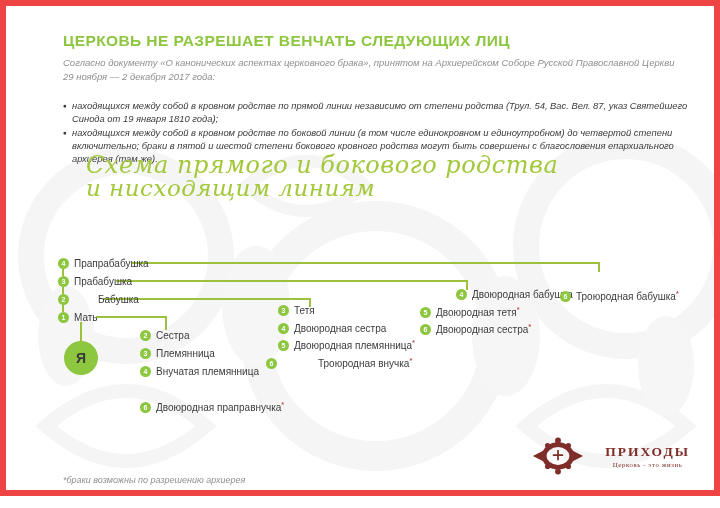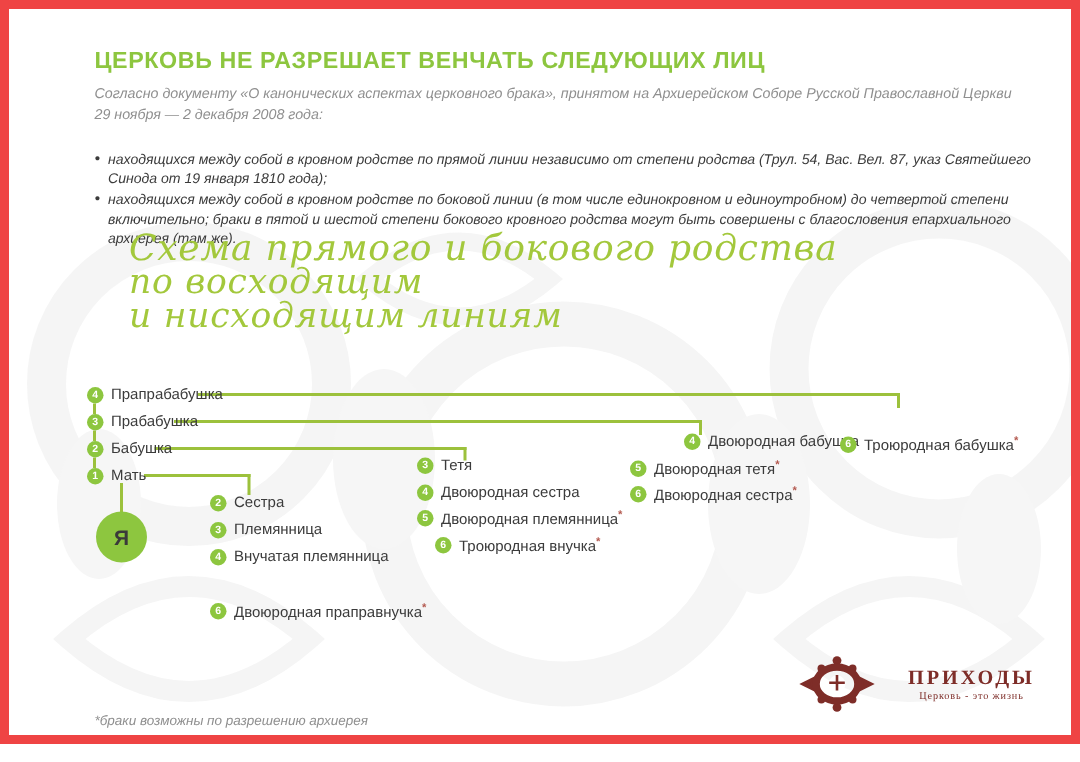--- a/index.html
+++ b/index.html
@@ -78,32 +78,31 @@
       <ellipse cx="500" cy="330" rx="34" ry="60"></ellipse>
       <ellipse cx="660" cy="360" rx="28" ry="50"></ellipse>
       <ellipse cx="60" cy="330" rx="28" ry="50"></ellipse>
     </g>
   </svg>
 
   <div class="header">
     <h1 class="page-title">ЦЕРКОВЬ НЕ РАЗРЕШАЕТ ВЕНЧАТЬ СЛЕДУЮЩИХ ЛИЦ</h1>
     <p class="subtitle">
       <span>Согласно документу «О канонических аспектах церковного брака», принятом на Архиерейском Соборе Русской Православной Церкви</span><br>
-      <span>29 ноября — 2 декабря 2008 года:</span>
+      <span>29 ноября — 2 декабря 2017 года:</span>
     </p>
   </div>
 
   <div class="bullets" id="bullets">
       <div class="bullet">находящихся между собой в кровном родстве по прямой линии независимо от степени родства (Трул. 54, Вас. Вел. 87, указ Святейшего Синода от 19 января 1810 года);</div>
       <div class="bullet">находящихся между собой в кровном родстве по боковой линии (в том числе единокровном и единоутробном) до четвертой степени включительно; браки в пятой и шестой степени бокового кровного родства могут быть совершены с благословения епархиального архиерея (там же).</div>
     </div>
 
   <div class="script-title">
     <div class="l1">Схема прямого и бокового родства</div>
-    <div class="l2">по восходящим</div>
     <div class="l3">и нисходящим линиям</div>
   </div>
 
   <div class="diagram" id="diagram">
       <div class="conn" style="left: 90px; top: 310px; width: 71px; height: 2px;"></div>
       <div class="conn" style="left: 159px; top: 310px; width: 2px; height: 14px;"></div>
       <div class="conn" style="left: 97px; top: 292px; width: 208px; height: 2px;"></div>
       <div class="conn" style="left: 303px; top: 292px; width: 2px; height: 9px;"></div>
       <div class="conn" style="left: 110px; top: 274px; width: 352px; height: 2px;"></div>
       <div class="conn" style="left: 460px; top: 274px; width: 2px; height: 10px;"></div>
@@ -114,21 +113,21 @@
       <div class="conn" style="left: 56px; top: 299px; width: 2px; height: 7px;"></div>
       <div class="conn" style="left: 74px; top: 316px; width: 2px; height: 21px;"></div>
       <div class="person" style="left: 52px; top: 251px;">
         <span class="num">4</span>
         <span class="plabel">Прапрабабушка</span>
       </div>
       <div class="person" style="left: 52px; top: 269px;">
         <span class="num">3</span>
         <span class="plabel">Прабабушка</span>
       </div>
-      <div class="person" style="left: 52px; top: 287px;">
+      <div class="person" style="left: 52px; top: 287px; gap: 24px;">
         <span class="num">2</span>
         <span class="plabel">Бабушка</span>
       </div>
       <div class="person" style="left: 52px; top: 305px;">
         <span class="num">1</span>
         <span class="plabel">Мать</span>
       </div>
       <div class="person" style="left: 134px; top: 323px;">
         <span class="num">2</span>
         <span class="plabel">Сестра</span>
@@ -150,21 +149,21 @@
         <span class="plabel">Тетя</span>
       </div>
       <div class="person" style="left: 272px; top: 316px;">
         <span class="num">4</span>
         <span class="plabel">Двоюродная сестра</span>
       </div>
       <div class="person" style="left: 272px; top: 333px;">
         <span class="num">5</span>
         <span class="plabel">Двоюродная племянница<sup class="ast">*</sup></span>
       </div>
-      <div class="person" style="left: 284px; top: 351px;">
+      <div class="person" style="left: 260px; top: 351px; gap: 36px;">
         <span class="num">6</span>
         <span class="plabel">Троюродная внучка<sup class="ast">*</sup></span>
       </div>
       <div class="person" style="left: 414px; top: 282px; padding-left: 36px;">
         <span class="num">4</span>
         <span class="plabel">Двоюродная бабушка</span>
       </div>
       <div class="person" style="left: 414px; top: 300px;">
         <span class="num">5</span>
         <span class="plabel">Двоюродная тетя<sup class="ast">*</sup></span>

